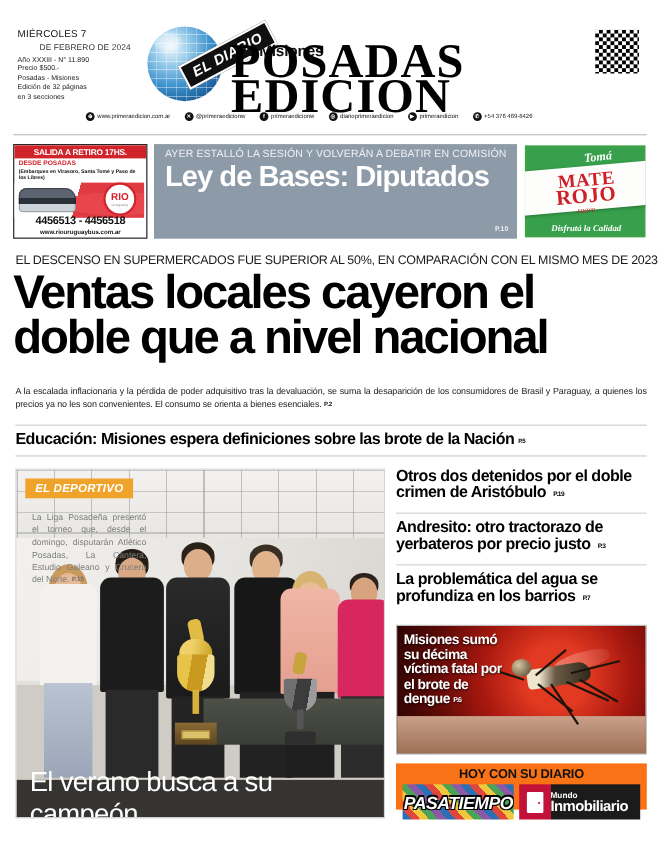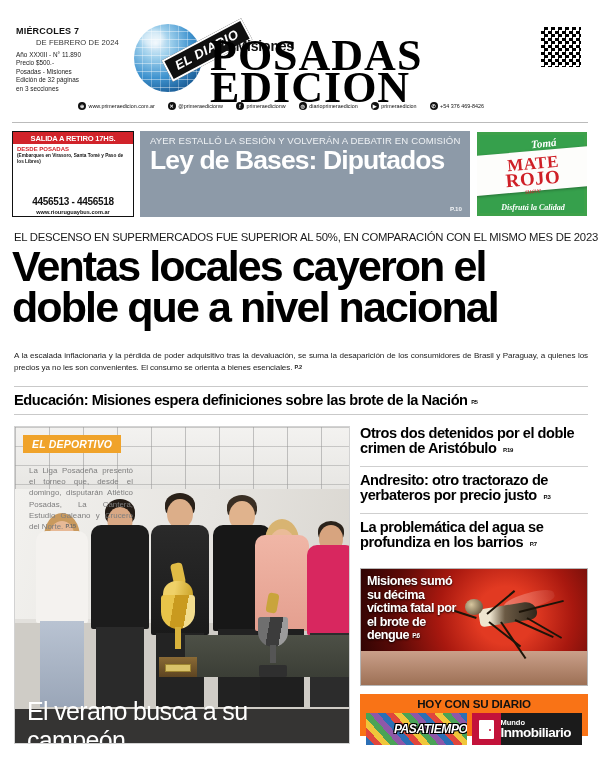--- a/index.html
+++ b/index.html
@@ -12,21 +12,21 @@
     overflow: hidden;
   }
   .page { position: relative; width: 600px; height: 784px; background: #fff; }
 
   
   .masthead { position: relative; height: 100px; padding: 8px 14px 0 14px; }
   .mast-info {
     position: absolute; left: 16px; top: 26px;
     width: 105px; line-height: 1.32;
   }
-  .mast-date-day { font-size: 9px; font-weight: bold; letter-spacing: .2px; }
+  .mast-date-day { font-size: 9px; font-weight: normal; letter-spacing: .2px; }
   .mast-date-rest { font-size: 7.6px; color: #333; letter-spacing: .1px; margin-bottom: 3px; padding-left: 20px; }
   .mast-meta { font-size: 6.4px; color: #222; letter-spacing: 0; }
 
   .logo-wrap {
     position: absolute; left: 134px; top: 20px;
     width: 330px; height: 80px;
   }
   .globe {
     position: absolute; left: 0; top: 4px;
     width: 68px; height: 68px; border-radius: 50%;
@@ -373,22 +373,22 @@
     text-align: center; font-size: 11.6px; font-weight: bold; color: #111;
     padding-top: 3px; letter-spacing: -.2px;
   }
   .hoy-row { display: flex; gap: 5px; padding: 3px 6px 0 6px; }
   .pasa {
     position: relative; flex: 1; height: 32px; overflow: hidden;
     background:
       repeating-linear-gradient(48deg, #2c6fb5 0 6px, #e0463c 6px 12px, #f0c63a 12px 18px, #4aa357 18px 24px, #8e58a8 24px 30px);
   }
   .pasa span {
-    position: absolute; left: 0; top: 9px; width: 100%; text-align: right;
-    color: #fff; font-size: 12px; font-weight: bold; font-style: italic;
+    position: absolute; left: 0; top: 9px; width: 100%; text-align: center;
+    color: #fff; font-size: 16px; font-weight: bold; font-style: italic;
     letter-spacing: -.4px; text-shadow: 1px 1px 0 #000, -1px -1px 0 #000, 1px -1px 0 #000, -1px 1px 0 #000;
   }
   .mundo {
     position: relative; flex: 1.08; height: 32px;
     background: linear-gradient(90deg, #c3123a 0 26%, #1b1b1b 26% 100%);
     display: flex; align-items: center;
   }
   .mundo-door {
     width: 15px; height: 19px; background: #fff; margin-left: 7px; border-radius: 1px;
     position: relative; flex: 0 0 auto;
@@ -456,20 +456,27 @@
     </div>
   </div>
   <div class="rule-top"></div>
 
   <div class="adstrip">
 
     <div class="ad-bus">
       <div class="bus-top">SALIDA A RETIRO 17HS.</div>
       <div class="bus-desde">DESDE POSADAS</div>
       <div class="bus-sub">(Embarques en Virasoro, Santa Tomé y Paso de los Libres)</div>
+      <div class="bus-art">
+        <div class="bus-shape"></div>
+        <div class="rio-badge">
+          <span class="r1">RIO</span>
+          <span class="r2">uruguay</span>
+        </div>
+      </div>
       <div class="bus-phone">4456513 - 4456518</div>
       <div class="bus-web">www.riouruguaybus.com.ar</div>
     </div>
 
     <div class="ad-teaser">
       <div class="teaser-kicker">AYER ESTALLÓ LA SESIÓN Y VOLVERÁN A DEBATIR EN COMISIÓN</div>
       <div class="teaser-title">
         <div>Ley de Bases: Diputados</div>
       </div>
       <div class="teaser-page">P.10</div>

